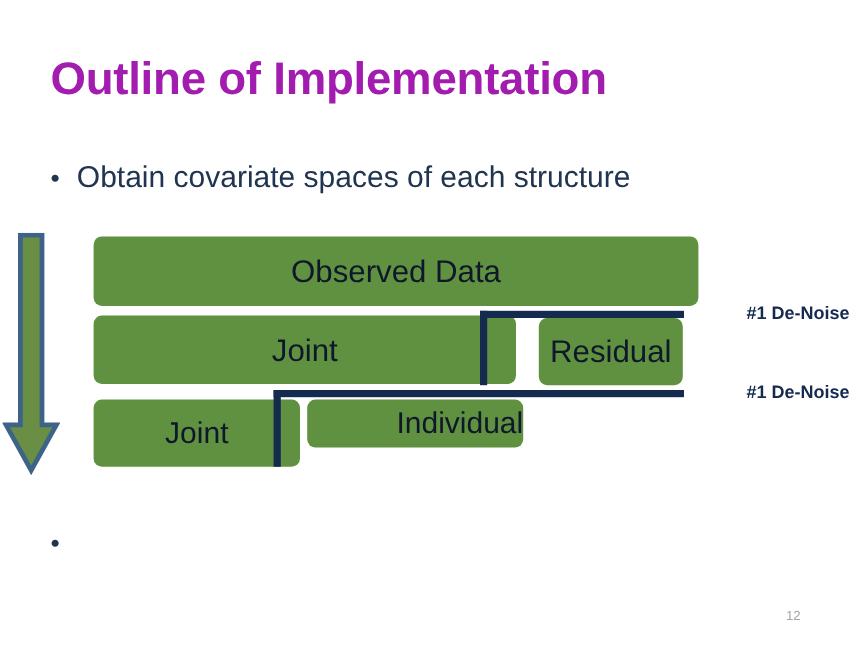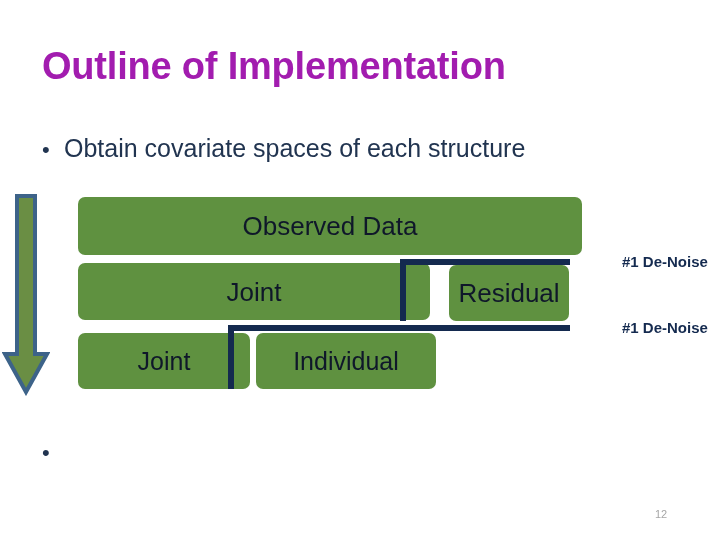--- a/index.html
+++ b/index.html
@@ -78,22 +78,22 @@
     white-space: nowrap;
     box-sizing: border-box;
     margin-left: 30px;
   }
 
   #box-observed   { left: 48px;  top: 197px; width: 504px; height: 58px; }
   #box-signal     { left: 48px;  top: 263px; width: 352px; height: 57px; }
   #box-residual   { left: 419px; top: 265px; width: 120px; height: 56px; }
   #box-joint      { left: 48px;  top: 333px; width: 172px; height: 56px;
                     font-size: 25px; }
-  #box-individual { left: 226px; top: 333px; width: 180px; height: 56px;
-                    font-size: 25px; }
+  #box-individual { left: 226px; top: 333px; width: 180px; height: 40px;
+                    font-size: 25px; justify-content: flex-end; }
 
   
   #flow-arrow {
     position: absolute;
     left: 2px;
     top: 194px;
     width: 48px;
     height: 202px;
   }
 

